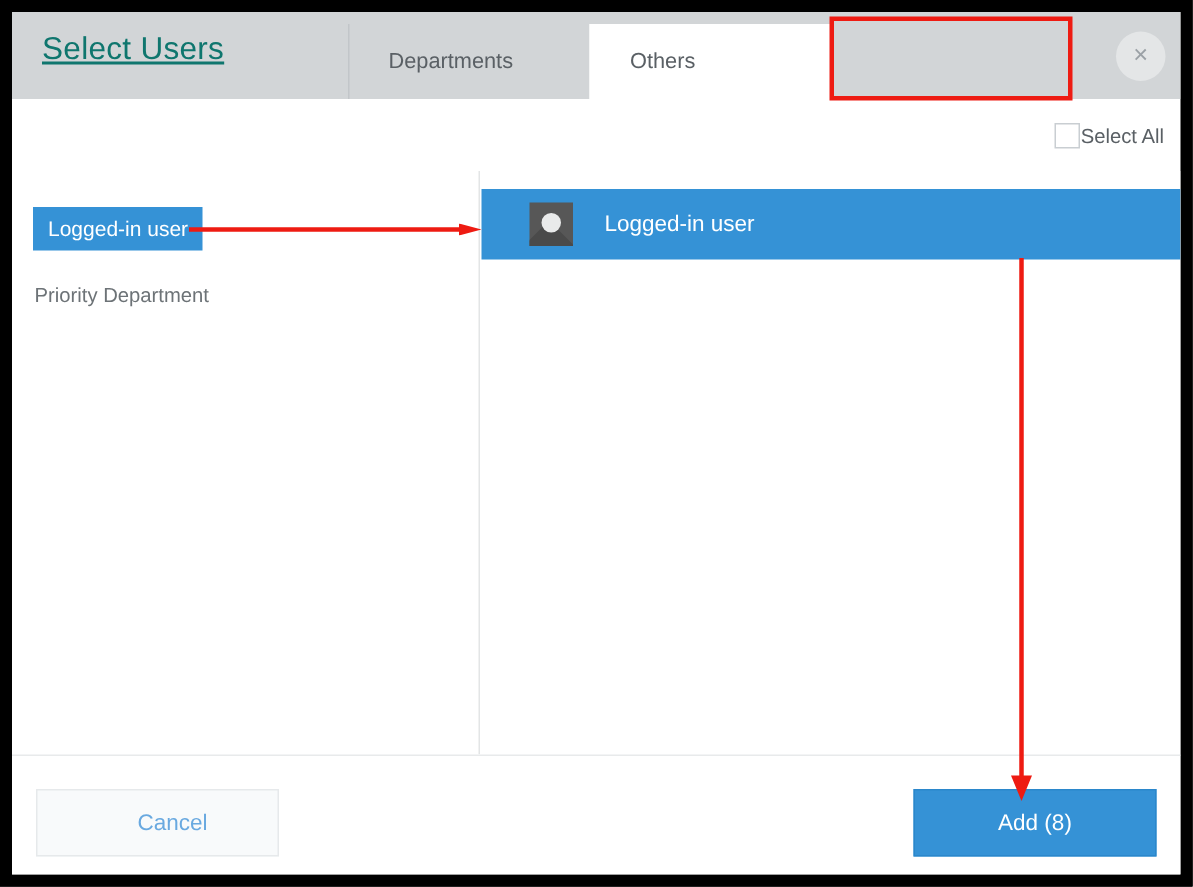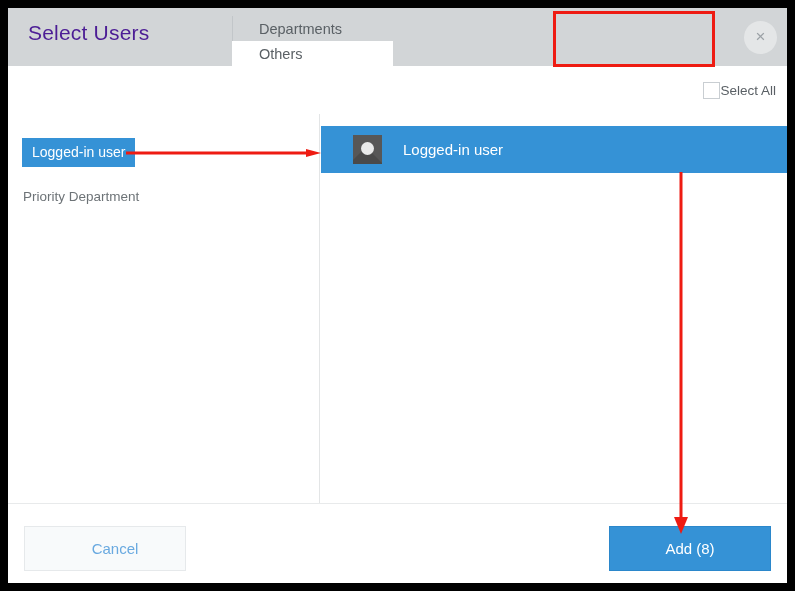--- a/index.html
+++ b/index.html
@@ -39,32 +39,32 @@
     top: 0;
     width: 779px;
     height: 58px;
     background: #d2d5d7;
   }
   .dialog-title {
     position: absolute;
     left: 20px;
     top: 13px;
     font-size: 21px;
-    color: #4c1d95;
+    color: #0f766e;
     letter-spacing: 0.2px;
     white-space: nowrap;
+    text-decoration: underline;
   }
   .tabs {
     position: absolute;
     left: 224px;
     top: 8px;
     height: 50px;
     display: flex;
     align-items: stretch;
-    flex-direction: column;
   }
   .tab {
     width: 161px;
     height: 50px;
     box-sizing: border-box;
     background: #d2d5d7;
     border-left: 1px solid #c2c6c9;
     display: flex;
     align-items: center;
     padding-left: 26px;

